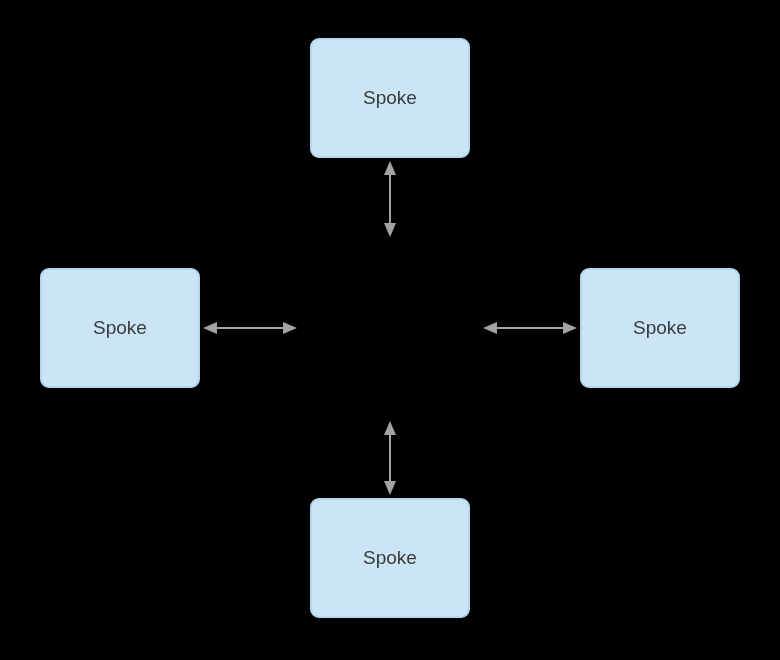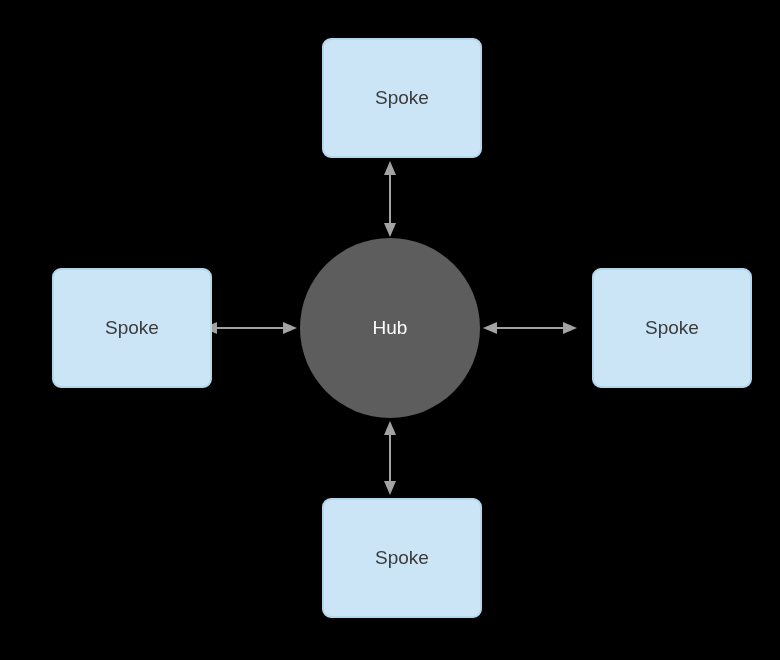--- a/index.html
+++ b/index.html
@@ -23,21 +23,20 @@
     box-sizing: border-box;
   }
   .spoke {
     width: 160px;
     height: 120px;
     background: #cbe4f6;
     border: 2px solid #b3d8ee;
     border-radius: 9px;
     color: #3b3b3b;
     font-size: 19px;
-    margin-left: 12px;
   }
   .spoke-top    { left: 310px; top: 38px;  }
   .spoke-left   { left: 40px;  top: 268px; }
   .spoke-right  { left: 580px; top: 268px; }
   .spoke-bottom { left: 310px; top: 498px; }
   .hub {
     width: 180px;
     height: 180px;
     left: 300px;
     top: 238px;
@@ -91,23 +90,20 @@
   </svg>
 
   <div class="node spoke spoke-top">
     <span>Spoke</span>
   </div>
 
   <div class="node spoke spoke-left">
     <span>Spoke</span>
   </div>
 
-  <div class="node hub">
-    <span>Hub</span>
-  </div>
 
   <div class="node spoke spoke-right">
     <span>Spoke</span>
   </div>
 
   <div class="node spoke spoke-bottom">
     <span>Spoke</span>
   </div>
 
 </div>

